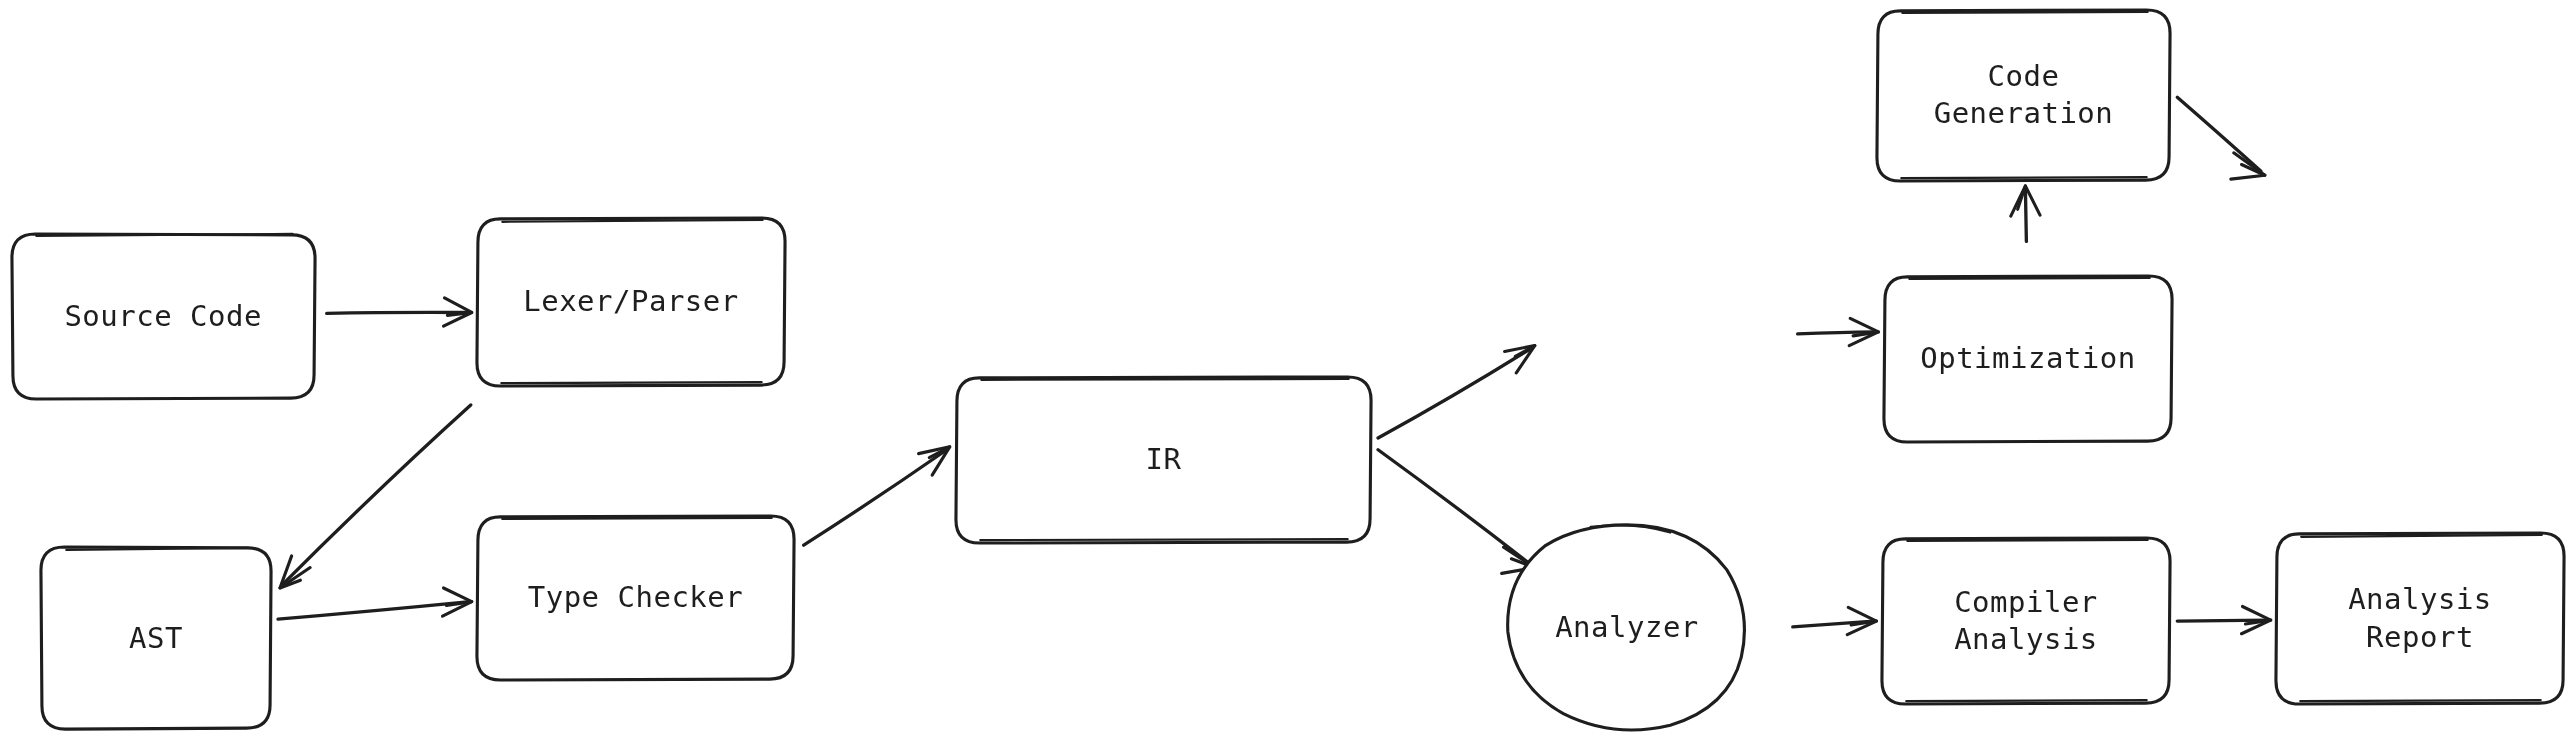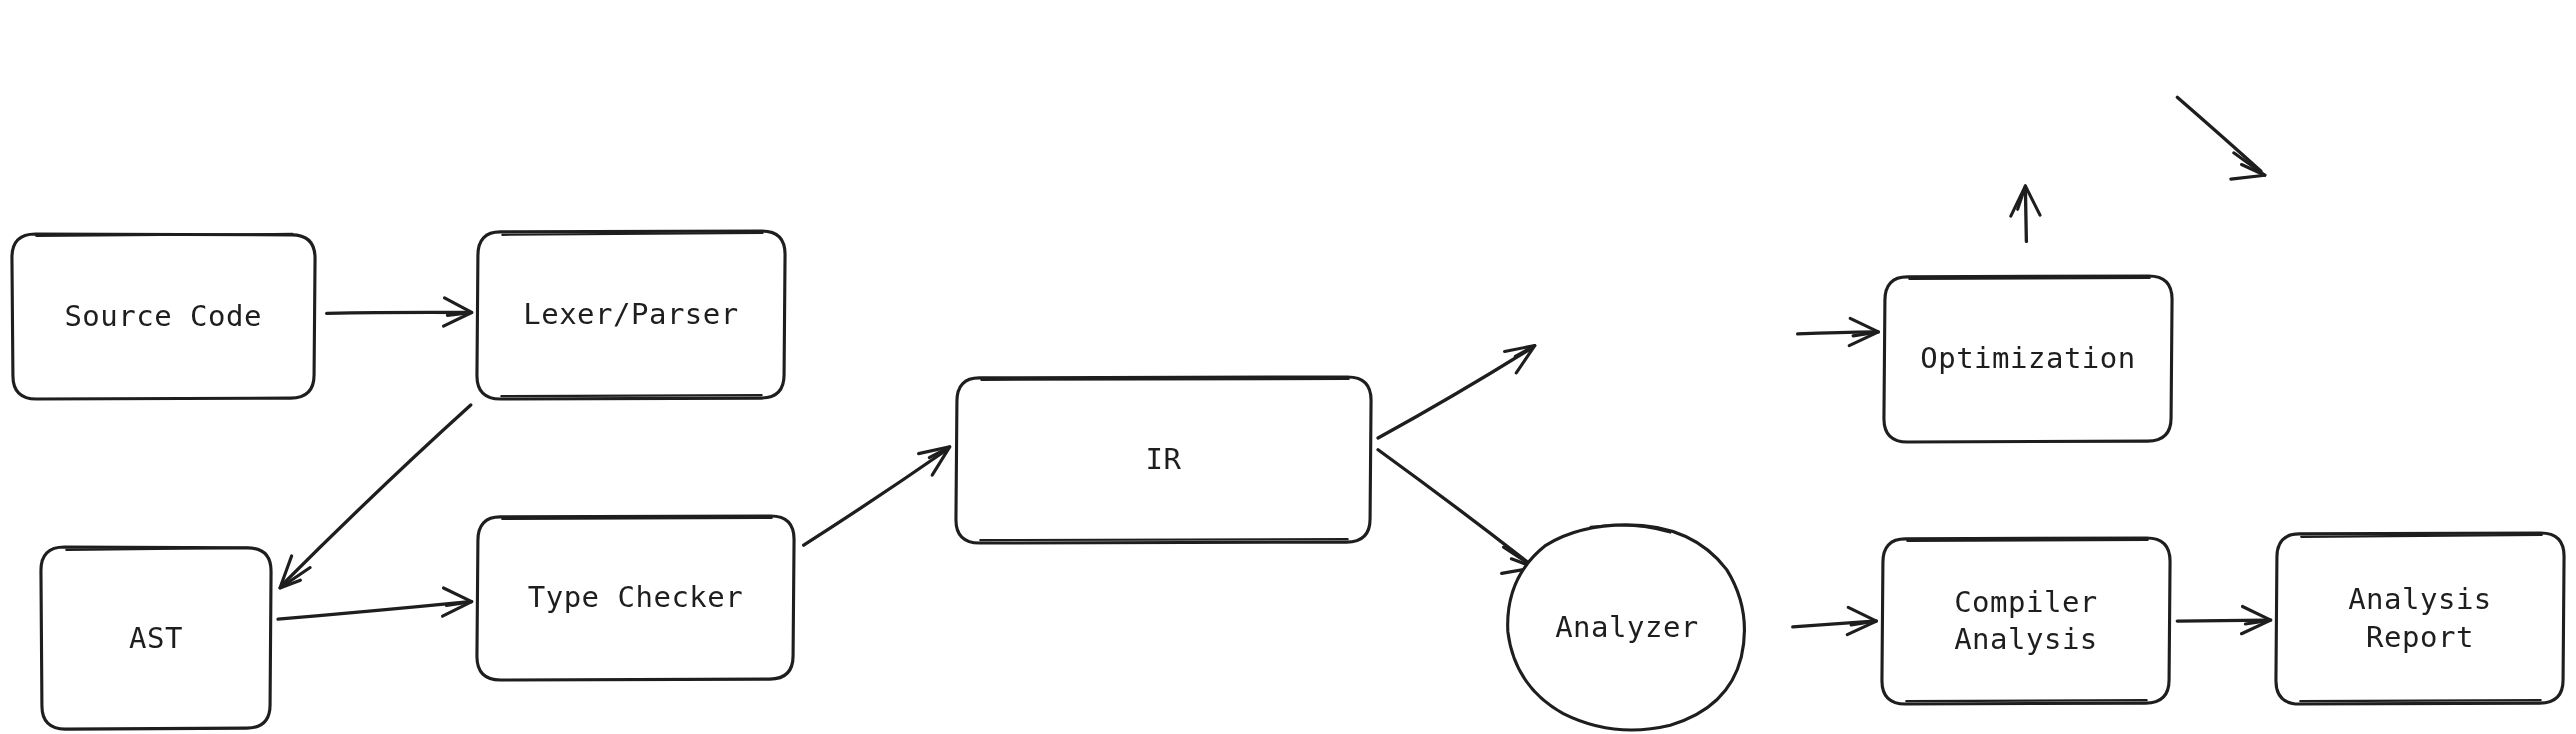--- a/index.html
+++ b/index.html
@@ -152,21 +152,21 @@
   </svg>
 
   <div class="node" style="left:9.7px; top:232px; width:307px; height:169px;">
     <svg class="shape" viewBox="0 0 315 174" preserveAspectRatio="none">
       <path d="M26 2 L289 3 Q313 3 313 27 L312 147 Q312 171 288 171 L27 172 Q3 172 3 148 L2 26 Q2 2 26 2 Z"></path>
       <path d="M27 4 L290 2" style="fill:none;stroke-width:2.2"></path>
     </svg>
     <span class="label">Source Code</span>
   </div>
 
-  <div class="node" style="left:475px; top:229px; width:312px; height:172px;">
+  <div class="node" style="left:475px; top:216px; width:312px; height:172px;">
     <svg class="shape" viewBox="0 0 320 177" preserveAspectRatio="none">
       <path d="M26 3 L294 2 Q318 2 318 26 L317 150 Q317 174 293 174 L26 175 Q2 175 2 151 L3 27 Q3 3 26 3 Z"></path>
       <path d="M28 6 L295 4" style="fill:none;stroke-width:2.2"></path>
       <path d="M27 172 L294 171" style="fill:none;stroke-width:2.2"></path>
     </svg>
     <span class="label">Lexer/Parser</span>
   </div>
 
   <div class="node" style="left:39px; top:545px; width:234px; height:187px;">
     <svg class="shape" viewBox="0 0 240 192" preserveAspectRatio="none">
@@ -195,20 +195,29 @@
 
 
   <div class="node" style="left:1503px; top:521px; width:248px; height:213px;">
     <svg class="shape" viewBox="0 0 255 219" preserveAspectRatio="none">
       <path d="M127 4 Q195 4 230 50 Q256 92 245 140 Q232 192 172 210 Q114 224 62 198 Q12 170 5 114 Q2 58 44 25 Q78 4 127 4 Z"></path>
       <path d="M90 6 Q135 1 172 12" style="fill:none;stroke-width:2"></path>
     </svg>
     <span class="label">Analyzer</span>
   </div>
 
+  <div class="node" style="left:1875px; top:7.8px; width:297px; height:175px;">
+    <svg class="shape" viewBox="0 0 305 180" preserveAspectRatio="none">
+      <path d="M26 3 L279 2 Q303 2 303 26 L302 153 Q302 177 278 177 L26 178 Q2 178 2 154 L3 27 Q3 3 26 3 Z"></path>
+      <path d="M28 5 L280 4" style="fill:none;stroke-width:2.2"></path>
+      <path d="M27 175 L279 174" style="fill:none;stroke-width:2.2"></path>
+    </svg>
+    <span class="label">Code
+Generation</span>
+  </div>
 
   <div class="node" style="left:1882px; top:246px; width:292px; height:170px;margin-top:28px;">
     <svg class="shape" viewBox="0 0 300 175" preserveAspectRatio="none">
       <path d="M26 3 L274 2 Q298 2 298 26 L297 148 Q297 172 273 172 L26 173 Q2 173 2 149 L3 27 Q3 3 26 3 Z"></path>
       <path d="M28 5 L275 4" style="fill:none;stroke-width:2.2"></path>
     </svg>
     <span class="label">Optimization</span>
   </div>
 
 

